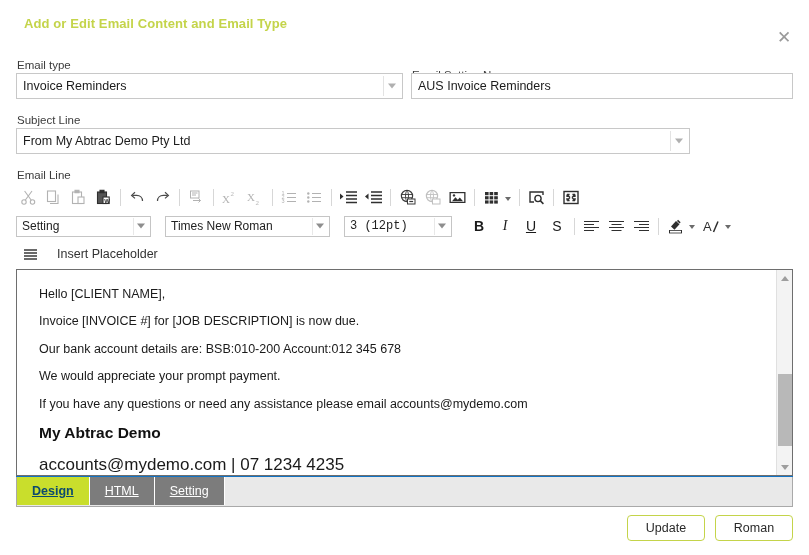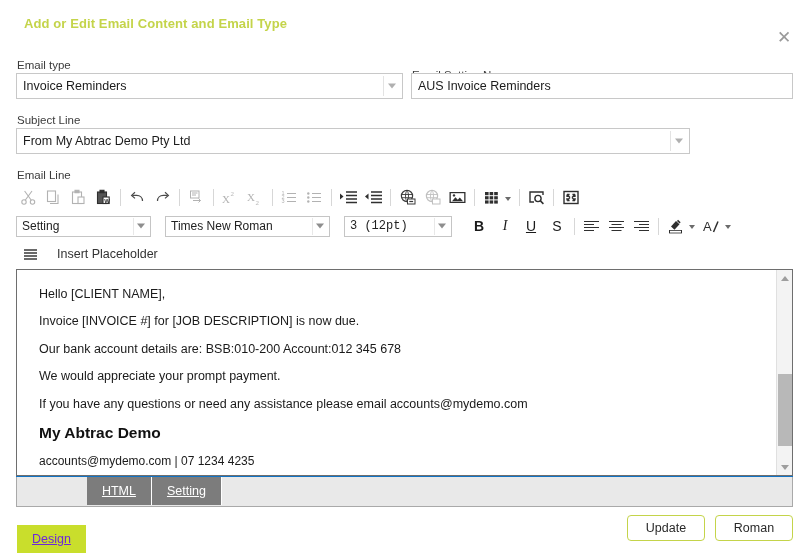--- a/index.html
+++ b/index.html
@@ -191,21 +191,21 @@
     line-height: 1.15;
   }
   .sig-name {
     margin: 0 0 1px 0;
     font-size: 15.5px;
     font-weight: bold;
     color: #111;
   }
   .sig-contact {
     margin: 0;
-    font-size: 12px;
+    font-size: 17px;
     color: #1a1a1a;
   }
   
   .vscroll {
     position: absolute;
     right: 0; top: 0; bottom: 0;
     width: 16px;
     background: #f3f3f3;
     border-left: 1px solid #e0e0e0;
   }
@@ -261,23 +261,22 @@
     font-size: 12.5px;
     color: #ffffff;
     background: #7c7c7c;
     border-right: 1px solid #ffffff;
     text-decoration: underline;
     cursor: pointer;
     min-width: 62px;
   }
   .tab.active {
     background: #c9de2c;
-    color: #6d28d9;
-    font-weight: normal;
-    margin-top: 48px;
+    color: #0c4a6e;
+    font-weight: bold;
   }
 
   
   .footer-btns {
     position: absolute;
     right: 16px; top: 515px;
     display: flex;
     gap: 10px;
   }
   .fbtn {

